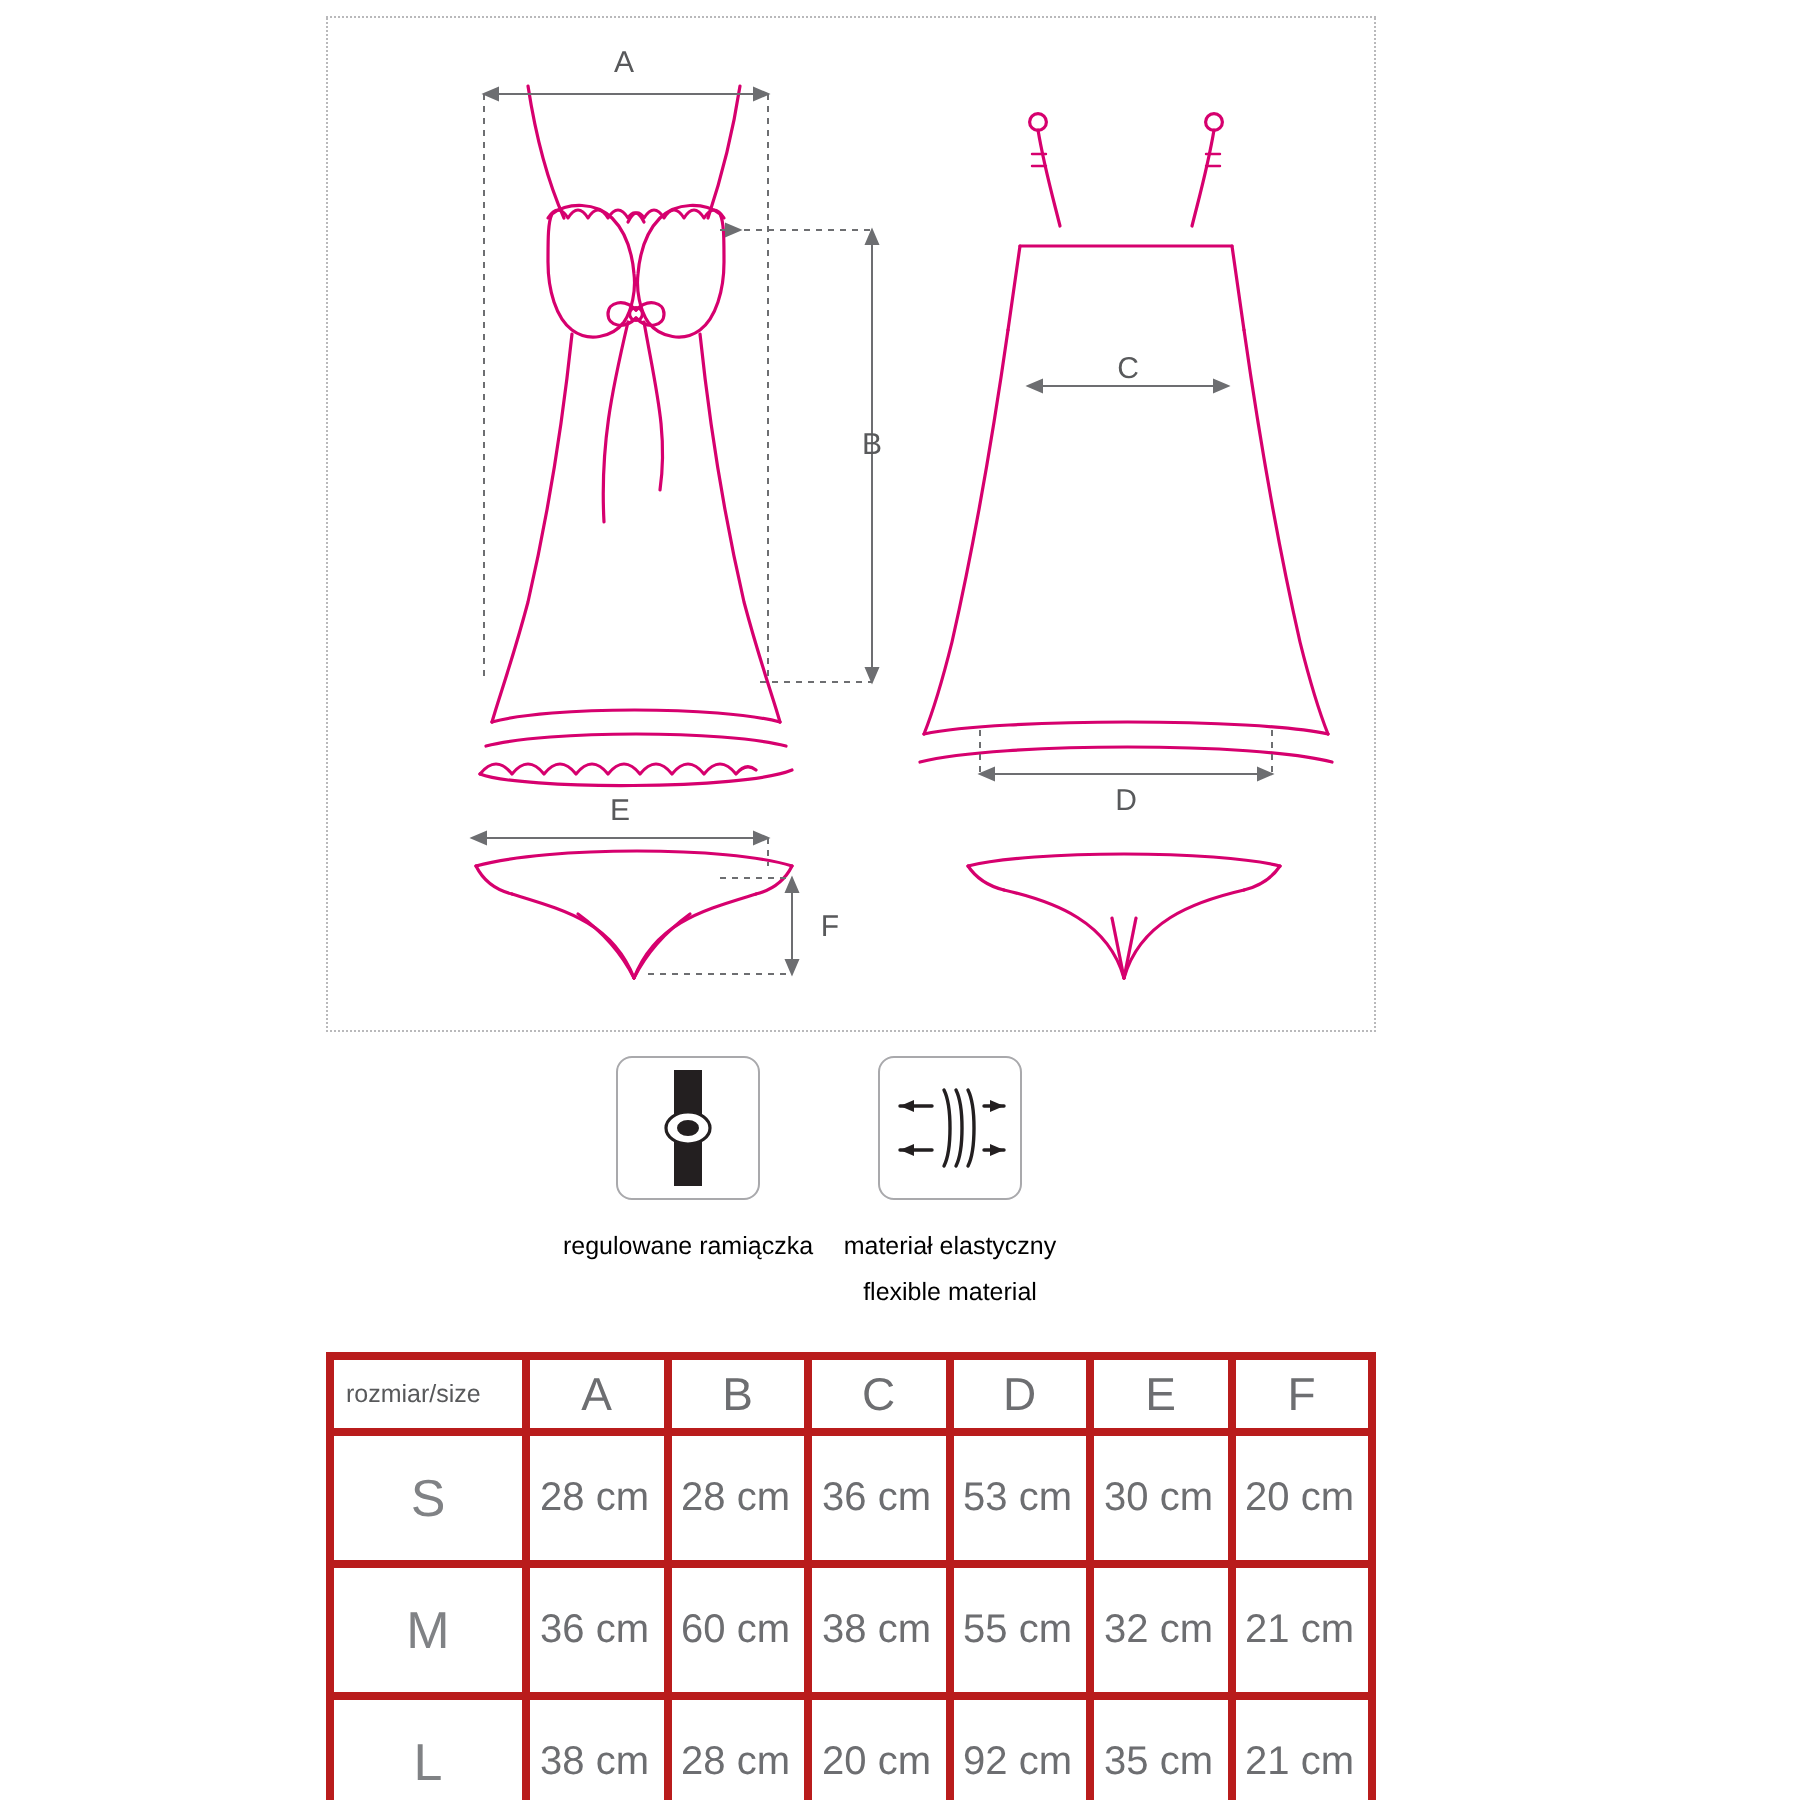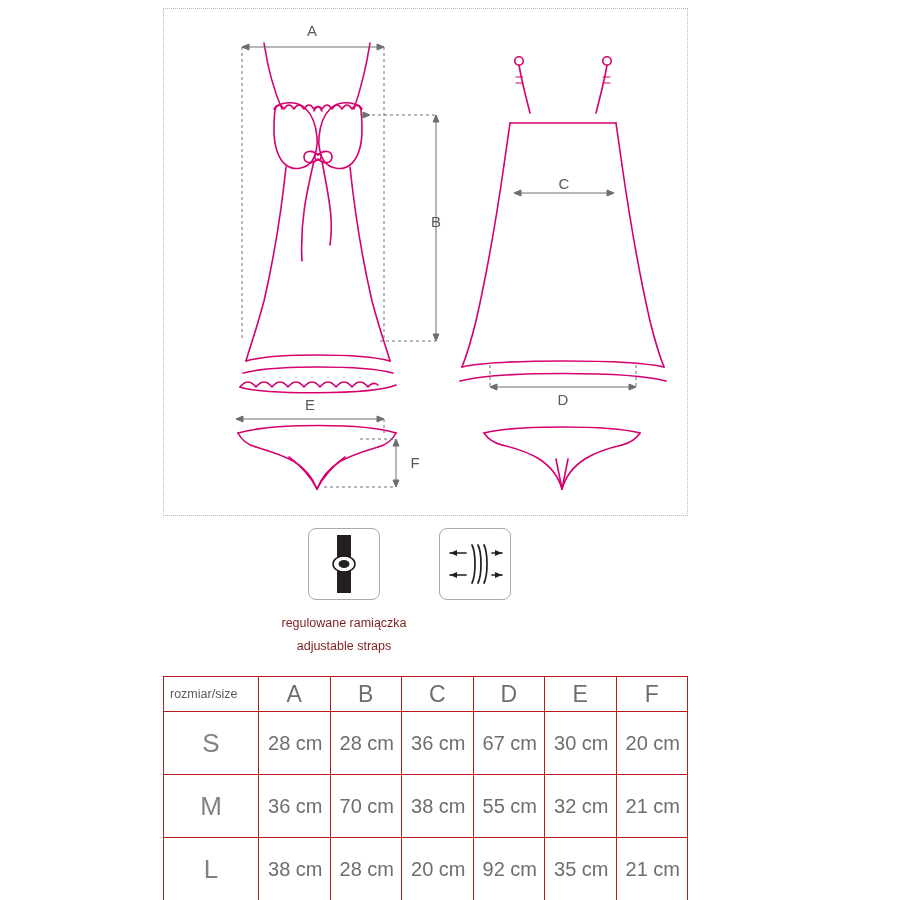--- a/index.html
+++ b/index.html
@@ -59,35 +59,35 @@
     margin: 0 auto;
     border: 1px solid #a9a9ac;
     border-radius: 8px;
     box-sizing: border-box;
     position: relative;
     background: #fff;
   }
   .feature-caption {
     margin-top: 12px;
     font-size: 12.5px;
-    color: #7f1d1d;
+    color: #000000;
     line-height: 1.85;
   }
 
   
   .size-table {
     position: absolute;
     left: 163px;
     top: 676px;
     width: 525px;
     border-collapse: collapse;
     table-layout: fixed;
   }
   .size-table td, .size-table th {
-    border: 1px solid #b91c1c;
+    border: 4px solid #b91c1c;
     padding: 0;
     text-align: center;
     vertical-align: middle;
     font-weight: normal;
     color: #58595b;
   }
   .size-table .hdr-label {
     font-size: 12.5px;
     height: 34px;
     text-align: left;
@@ -241,21 +241,20 @@
     <div class="feature f1">
       <div class="feature-box">
         <svg width="70" height="70" viewBox="0 0 70 70">
           <rect x="28" y="6" width="14" height="58" fill="#231f20"></rect>
           <ellipse cx="35" cy="35" rx="11" ry="8" fill="#ffffff" stroke="#231f20" stroke-width="1.6"></ellipse>
           <ellipse cx="35" cy="35" rx="5.5" ry="4" fill="#231f20"></ellipse>
         </svg>
       </div>
       <div class="feature-caption">
         <div>regulowane ramiączka</div>
-        <div>adjustable straps</div>
       </div>
     </div>
 
     <div class="feature f2">
       <div class="feature-box">
         <svg width="70" height="70" viewBox="0 0 70 70">
           <g fill="none" stroke="#231f20" stroke-width="1.7" stroke-linecap="round">
             <path d="M32,16 C36,24 36,46 32,54"></path>
             <path d="M38,16 C42,24 42,46 38,54"></path>
             <path d="M44,16 C48,24 48,46 44,54"></path>
@@ -265,20 +264,24 @@
             <path d="M52,46 L62,46"></path>
           </g>
           <g fill="#231f20">
             <polygon points="10,24 17,21 17,27"></polygon>
             <polygon points="10,46 17,43 17,49"></polygon>
             <polygon points="62,24 55,21 55,27"></polygon>
             <polygon points="62,46 55,43 55,49"></polygon>
           </g>
         </svg>
       </div>
+      <div class="feature-caption">
+        <div>materiał elastyczny</div>
+        <div>flexible material</div>
+      </div>
     </div>
 
   </div>
 
   <table class="size-table">
     <thead>
       <tr>
         <th class="hdr-label">rozmiar/size</th>
         <th class="hdr-col">A</th>
         <th class="hdr-col">B</th>
@@ -287,28 +290,28 @@
         <th class="hdr-col">E</th>
         <th class="hdr-col">F</th>
       </tr>
     </thead>
     <tbody>
       <tr>
         <td class="size-name">S</td>
         <td class="val">28 cm</td>
         <td class="val">28 cm</td>
         <td class="val">36 cm</td>
-        <td class="val">67 cm</td>
+        <td class="val">53 cm</td>
         <td class="val">30 cm</td>
         <td class="val">20 cm</td>
       </tr>
       <tr>
         <td class="size-name">M</td>
         <td class="val">36 cm</td>
-        <td class="val">70 cm</td>
+        <td class="val">60 cm</td>
         <td class="val">38 cm</td>
         <td class="val">55 cm</td>
         <td class="val">32 cm</td>
         <td class="val">21 cm</td>
       </tr>
       <tr>
         <td class="size-name">L</td>
         <td class="val">38 cm</td>
         <td class="val">28 cm</td>
         <td class="val">20 cm</td>

